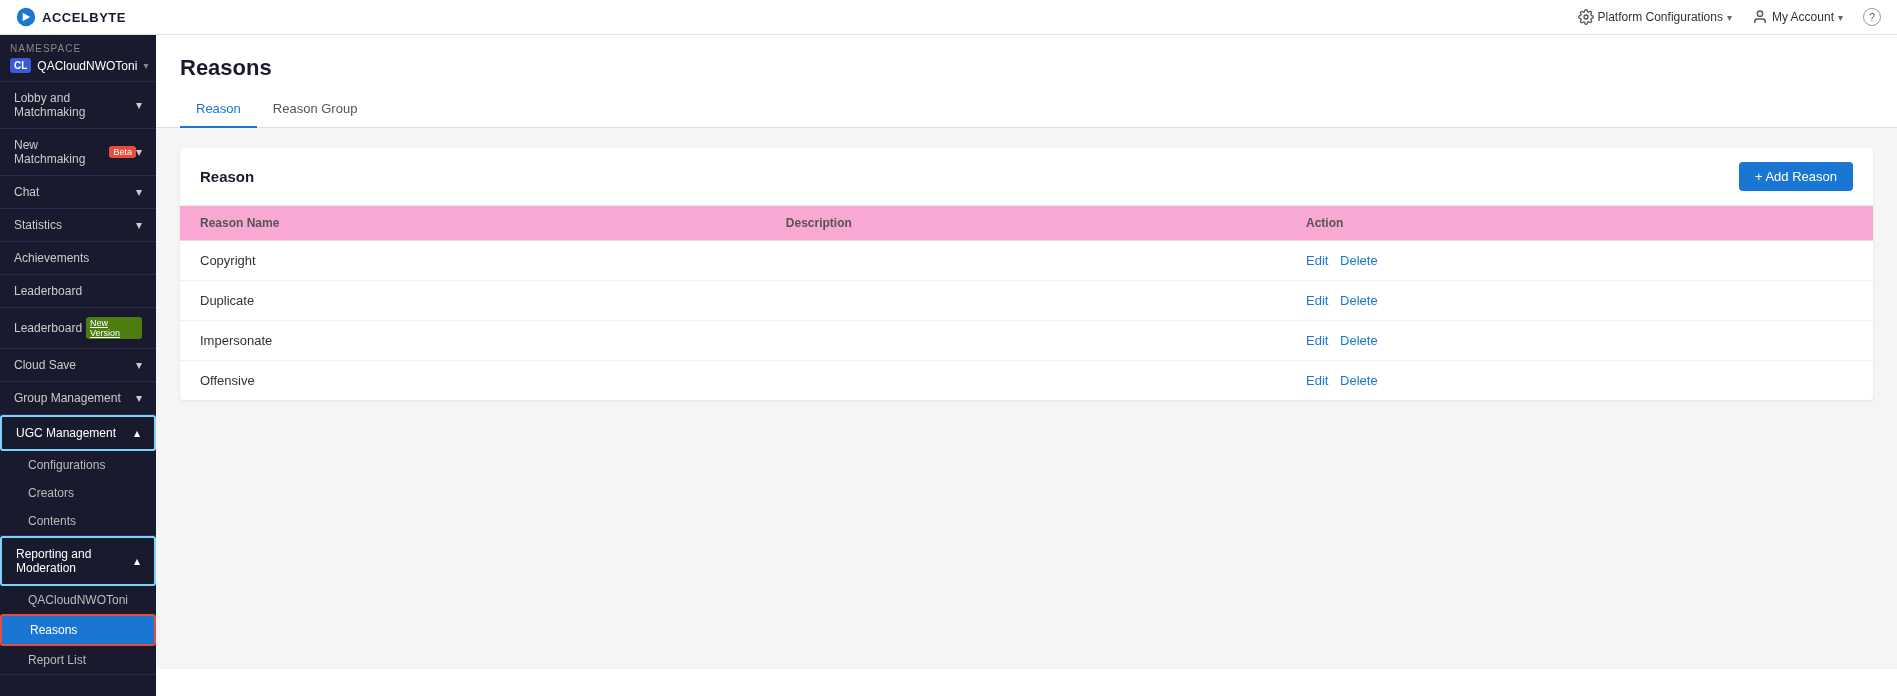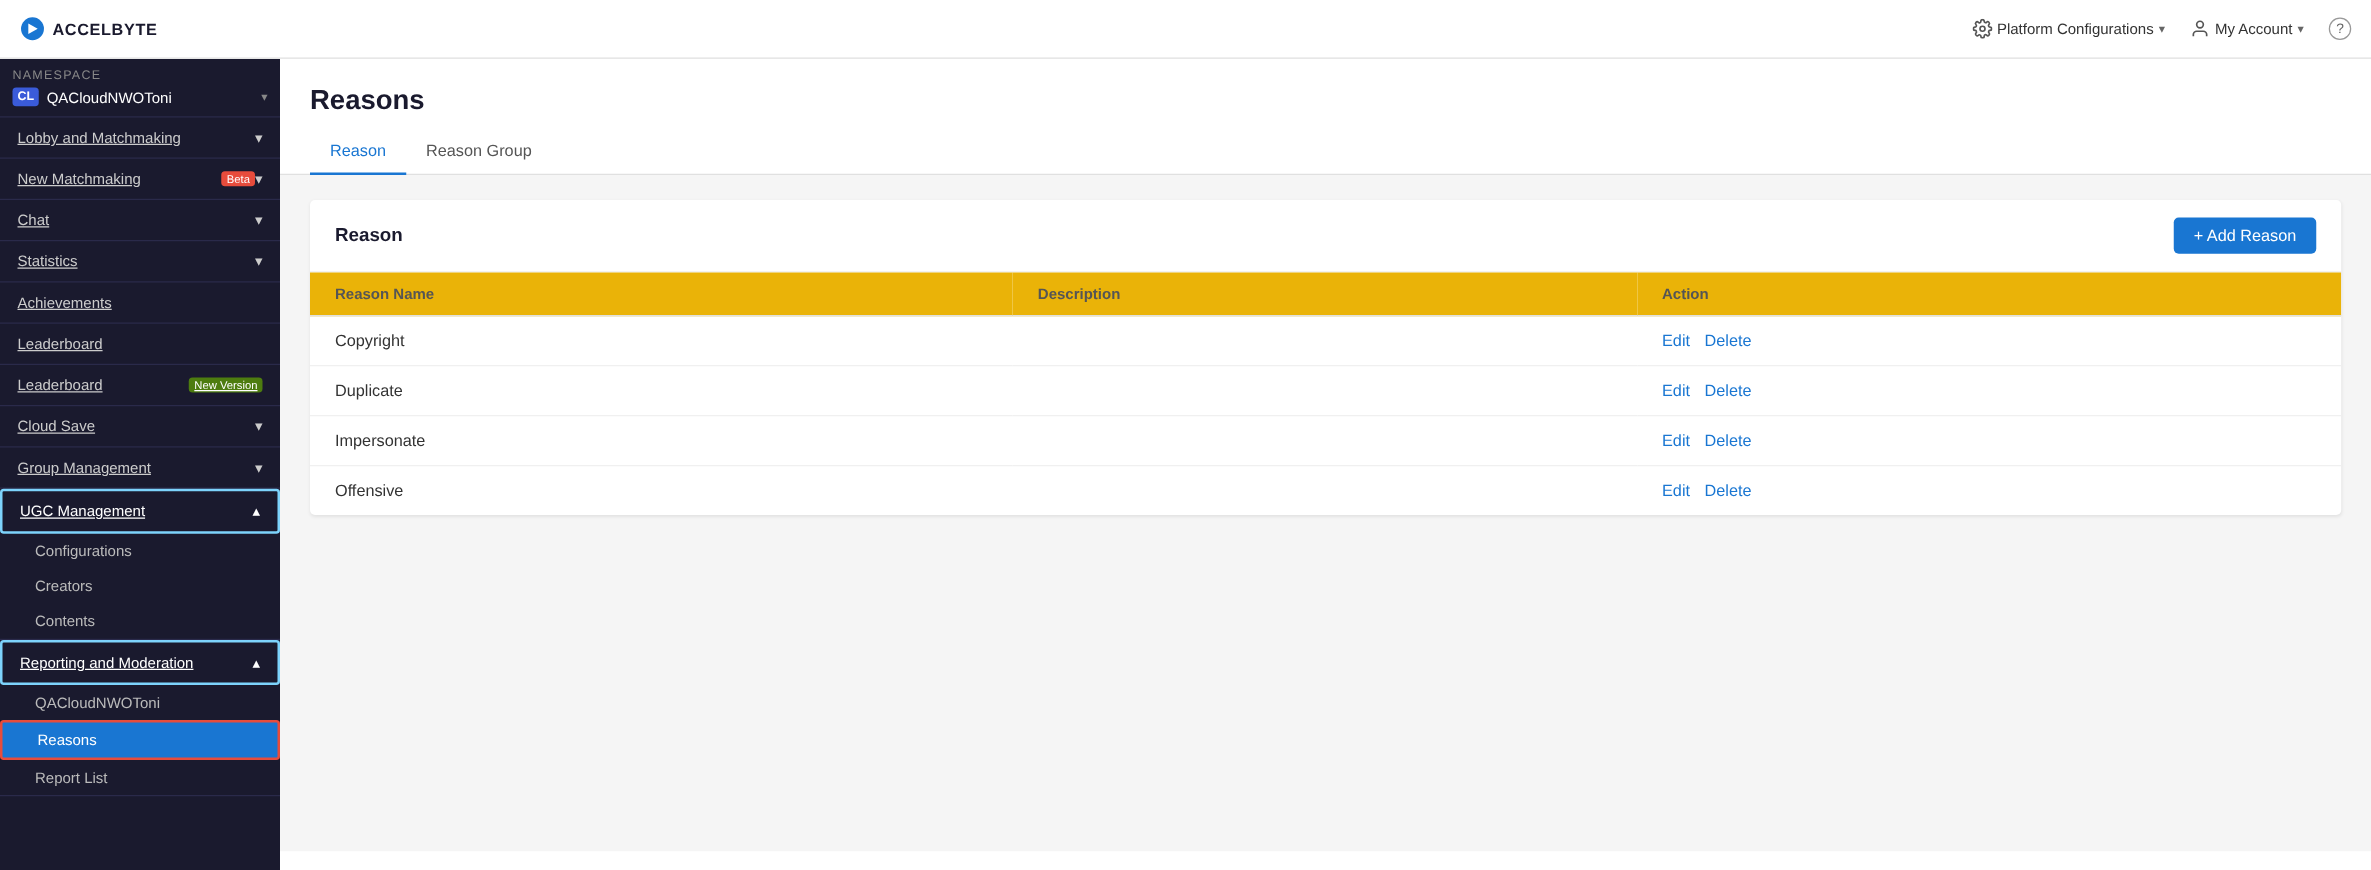--- a/index.html
+++ b/index.html
@@ -1,20 +1,20 @@
 <!DOCTYPE html>
 <html><head>
   <meta charset="utf-8">
   <style>
     * { box-sizing: border-box; margin: 0; padding: 0; }
     body { font-family: 'Segoe UI', Arial, sans-serif; font-size: 13px; background: #f5f5f5; display: flex; flex-direction: column; height: 100vh; overflow: hidden; }
 
     
     .topbar {
-      height: 47px;
+      height: 35px;
       background: #fff;
       border-bottom: 1px solid #e0e0e0;
       display: flex;
       align-items: center;
       justify-content: space-between;
       padding: 0 16px;
       flex-shrink: 0;
       z-index: 100;
     }
     .topbar-logo {
@@ -61,21 +61,21 @@
 
     
     .layout {
       display: flex;
       flex: 1;
       overflow: hidden;
     }
 
     
     .sidebar {
-      width: 224px;
+      width: 156px;
       background: #1a1a2e;
       color: #ccc;
       display: flex;
       flex-direction: column;
       overflow-y: auto;
       flex-shrink: 0;
     }
     .namespace-section {
       padding: 8px 10px;
       border-bottom: 1px solid #2a2a4a;
@@ -119,21 +119,21 @@
       cursor: pointer;
       color: #ccc;
       font-size: 12px;
       transition: background 0.15s;
     }
     .nav-item.active-section {
       border: 2px solid #7dd3fc;
       border-radius: 3px;
       color: #fff;
     }
-    .nav-item-label { flex: 1; text-decoration: underline; }
+    .nav-item-label { flex: 1; }
     .beta-badge {
       background: #e74c3c;
       color: #fff;
       font-size: 9px;
       padding: 1px 4px;
       border-radius: 3px;
       margin-left: 4px;
     }
     .new-version-badge {
       background: #4d7c0f;
@@ -235,21 +235,21 @@
       align-items: center;
       gap: 4px;
     }
 
     
     .data-table {
       width: 100%;
       border-collapse: collapse;
     }
     .data-table th {
-      background: #eab308;
+      background: #f9a8d4;
       color: #555;
       font-size: 12px;
       font-weight: 600;
       text-align: left;
       padding: 10px 20px;
       border-bottom: 1px solid #e0e0e0;
     }
     .data-table td {
       padding: 12px 20px;
       border-bottom: 1px solid #f0f0f0;

